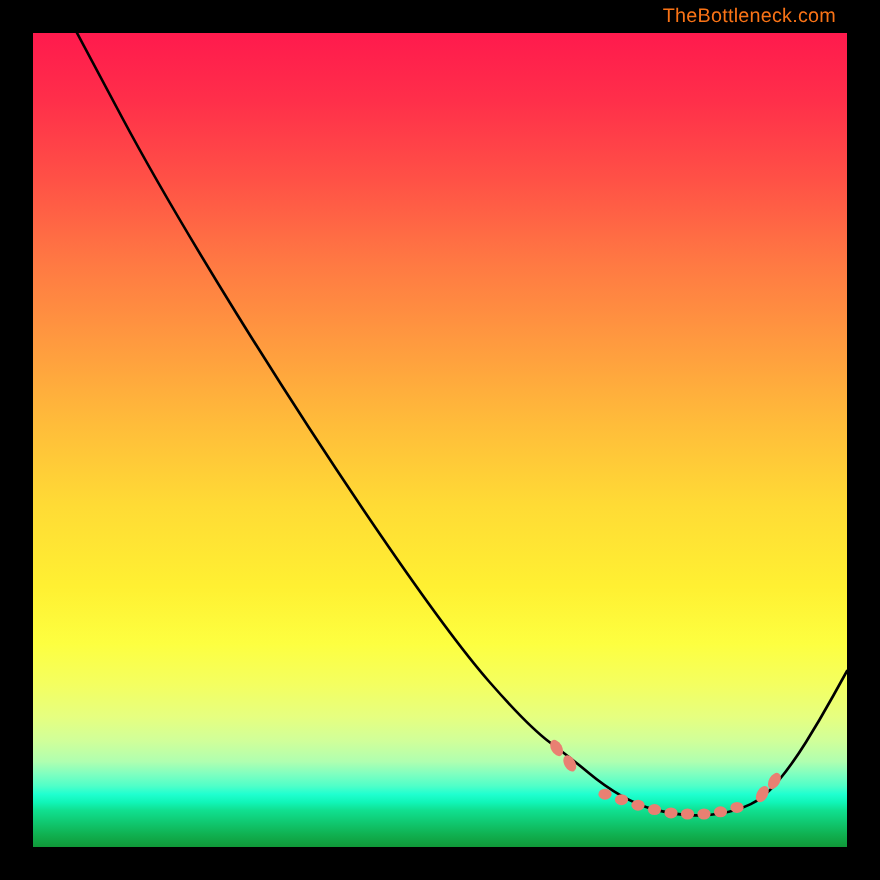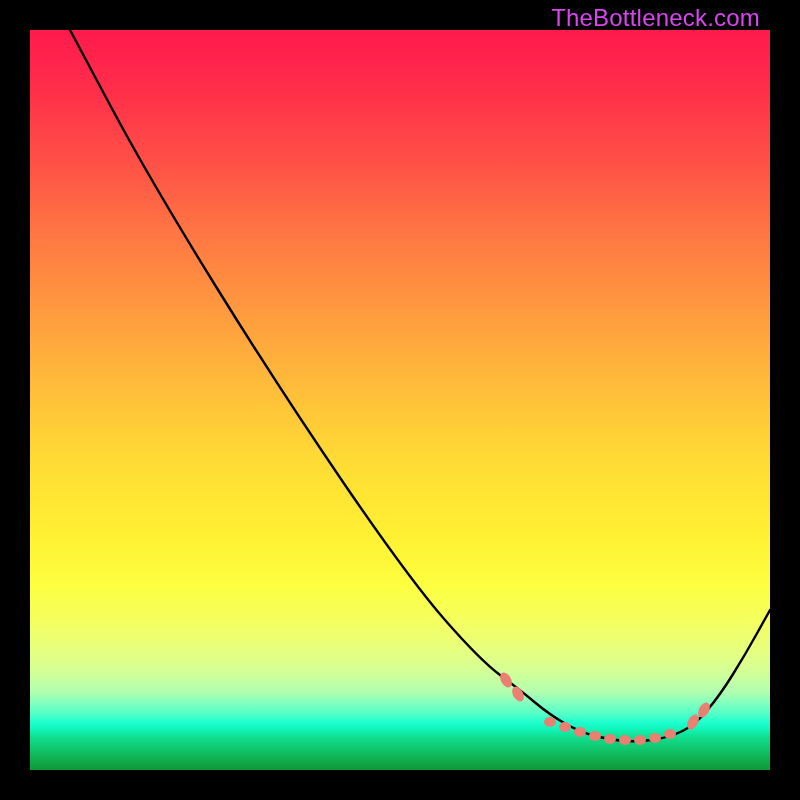--- a/index.html
+++ b/index.html
@@ -35,22 +35,22 @@
       #10f5b8 94.5%,
       #10e090 95.5%,
       #10c870 97%,
       #10b050 98.5%,
       #109838 100%);
   }
   .watermark {
     position: absolute;
     top: 4px;
     right: 40px;
-    color: #d946ef;
-    font-size: 24px;
+    color: #f97316;
+    font-size: 18px;
     font-weight: 500;
     letter-spacing: 0.2px;
     z-index: 10;
   }
   svg.curve {
     position: absolute;
     inset: 0;
     width: 100%;
     height: 100%;
   }

